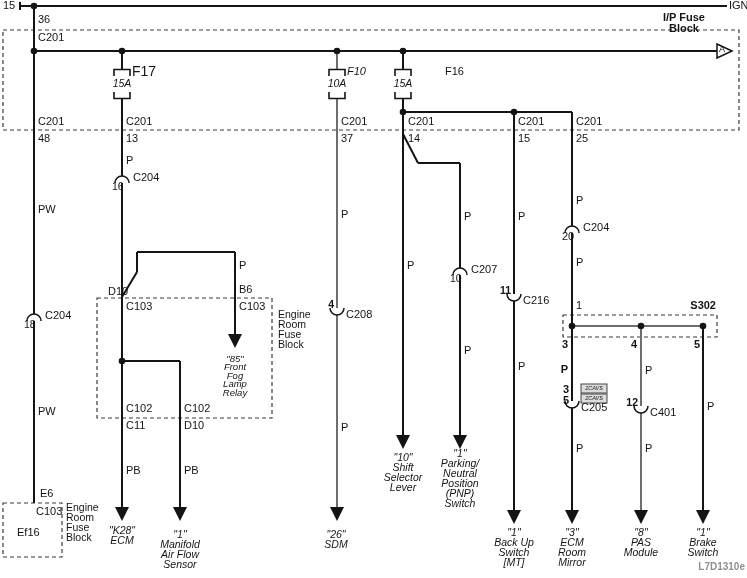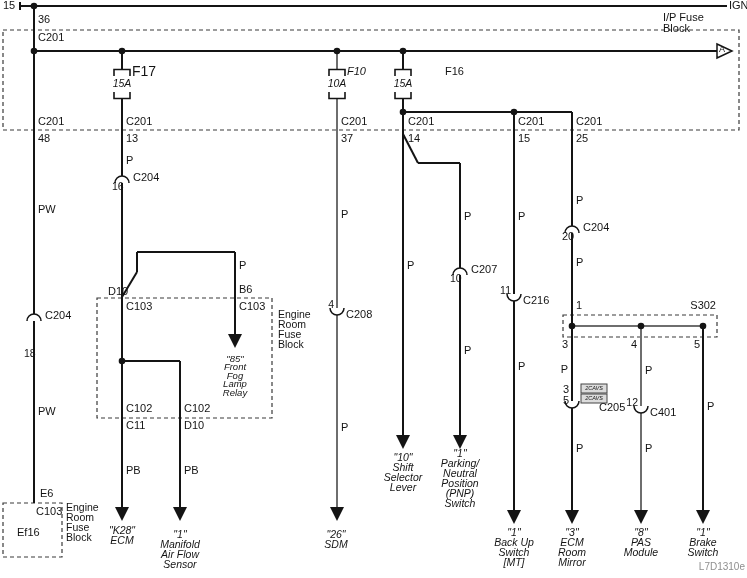--- a/index.html
+++ b/index.html
@@ -2,21 +2,21 @@
 <html><head>
 <meta charset="utf-8">
 <style>
   html,body{margin:0;padding:0;background:#ffffff;}
   #diagram{position:relative;width:747px;height:578px;background:#ffffff;overflow:hidden;
            font-family:"Liberation Sans",sans-serif;}
   #diagram svg{position:absolute;left:0;top:0;}
   .lbl{position:absolute;font-family:"Liberation Sans",sans-serif;color:#141414;
        white-space:pre-line;letter-spacing:0;}
   .lbl.c{transform:translateX(-50%);text-align:center;font-style:italic;}
-  .lbl.r{transform:translateX(-100%);text-align:left;}
+  .lbl.r{transform:translateX(-100%);text-align:center;font-weight:bold;}
 </style>
 </head>
 <body>
 
 <div id="diagram">
     <svg width="747" height="578">
       <rect x="3" y="30" width="736" height="100" fill="none" stroke="#3a3a3a" stroke-width="1.2" stroke-dasharray="4 3"></rect>
       <rect x="97" y="298" width="175" height="120" fill="none" stroke="#3a3a3a" stroke-width="1.2" stroke-dasharray="4 3"></rect>
       <rect x="3" y="503" width="59" height="54" fill="none" stroke="#3a3a3a" stroke-width="1.2" stroke-dasharray="4 3"></rect>
       <rect x="563" y="315" width="154" height="22" fill="none" stroke="#3a3a3a" stroke-width="1.2" stroke-dasharray="4 3"></rect>
@@ -88,33 +88,33 @@
     <span class="lbl c" style="left: 122px; top: 78px; font-size: 10.5px; line-height: 10.5px;">15A</span>
     <span class="lbl" style="left: 347px; top: 66px; font-size: 11px; line-height: 11px; font-style: italic;">F10</span>
     <span class="lbl c" style="left: 337px; top: 78px; font-size: 10.5px; line-height: 10.5px;">10A</span>
     <span class="lbl" style="left: 413px; top: 66px; font-size: 11px; line-height: 11px; margin-left: 32px;">F16</span>
     <span class="lbl c" style="left: 403px; top: 78px; font-size: 10.5px; line-height: 10.5px;">15A</span>
     <span class="lbl" style="left: 719px; top: 45px; font-size: 9px; line-height: 9px;">A</span>
     <span class="lbl c" style="left: 594px; top: 386px; font-size: 5.5px; line-height: 5.5px;">2CAVS</span>
     <span class="lbl c" style="left: 594px; top: 396px; font-size: 5.5px; line-height: 5.5px;">2CAVS</span>
     <span class="lbl" style="left: 112px; top: 181px; font-size: 10.5px; line-height: 10.5px;">16</span>
     <span class="lbl" style="left: 133px; top: 172px; font-size: 11px; line-height: 11px;">C204</span>
-    <span class="lbl" style="left: 24px; top: 319px; font-size: 10.5px; line-height: 10.5px; margin-top: 29px;">18</span>
+    <span class="lbl" style="left: 24px; top: 319px; font-size: 10.5px; line-height: 10.5px;">18</span>
     <span class="lbl" style="left: 45px; top: 310px; font-size: 11px; line-height: 11px;">C204</span>
     <span class="lbl r" style="left: 334px; top: 299px; font-size: 10.5px; line-height: 10.5px;">4</span>
     <span class="lbl" style="left: 346px; top: 309px; font-size: 11px; line-height: 11px;">C208</span>
     <span class="lbl" style="left: 450px; top: 273px; font-size: 10.5px; line-height: 10.5px;">10</span>
     <span class="lbl" style="left: 471px; top: 264px; font-size: 11px; line-height: 11px;">C207</span>
     <span class="lbl r" style="left: 511px; top: 285px; font-size: 10.5px; line-height: 10.5px;">11</span>
     <span class="lbl" style="left: 523px; top: 295px; font-size: 11px; line-height: 11px;">C216</span>
     <span class="lbl" style="left: 562px; top: 231px; font-size: 11px; line-height: 10.5px;">20</span>
     <span class="lbl" style="left: 583px; top: 222px; font-size: 11px; line-height: 11px;">C204</span>
     <span class="lbl r" style="left: 638px; top: 397px; font-size: 10.5px; line-height: 10.5px;">12</span>
     <span class="lbl" style="left: 650px; top: 407px; font-size: 11px; line-height: 11px;">C401</span>
-    <span class="lbl" style="left: 581px; top: 402px; font-size: 11px; line-height: 11px; margin-left: 18px;">C205</span>
+    <span class="lbl" style="left: 581px; top: 402px; font-size: 11px; line-height: 11px;">C205</span>
     <span class="lbl" style="left: 3px; top: 0px; font-size: 11px; line-height: 11px;">15</span>
     <span class="lbl" style="left: 729px; top: 0px; font-size: 11px; line-height: 11px;">IGN1</span>
     <span class="lbl r" style="left: 705px; top: 12px; font-size: 11px; line-height: 11px;">I/P Fuse Block</span>
     <span class="lbl" style="left: 38px; top: 14px; font-size: 11px; line-height: 11px;">36</span>
     <span class="lbl" style="left: 38px; top: 32px; font-size: 11px; line-height: 11px;">C201</span>
     <span class="lbl" style="left: 38px; top: 116px; font-size: 11px; line-height: 11px;">C201</span>
     <span class="lbl" style="left: 38px; top: 133px; font-size: 11px; line-height: 11px;">48</span>
     <span class="lbl" style="left: 126px; top: 116px; font-size: 11px; line-height: 11px;">C201</span>
     <span class="lbl" style="left: 126px; top: 133px; font-size: 11px; line-height: 11px;">13</span>
     <span class="lbl" style="left: 341px; top: 116px; font-size: 11px; line-height: 11px;">C201</span>

